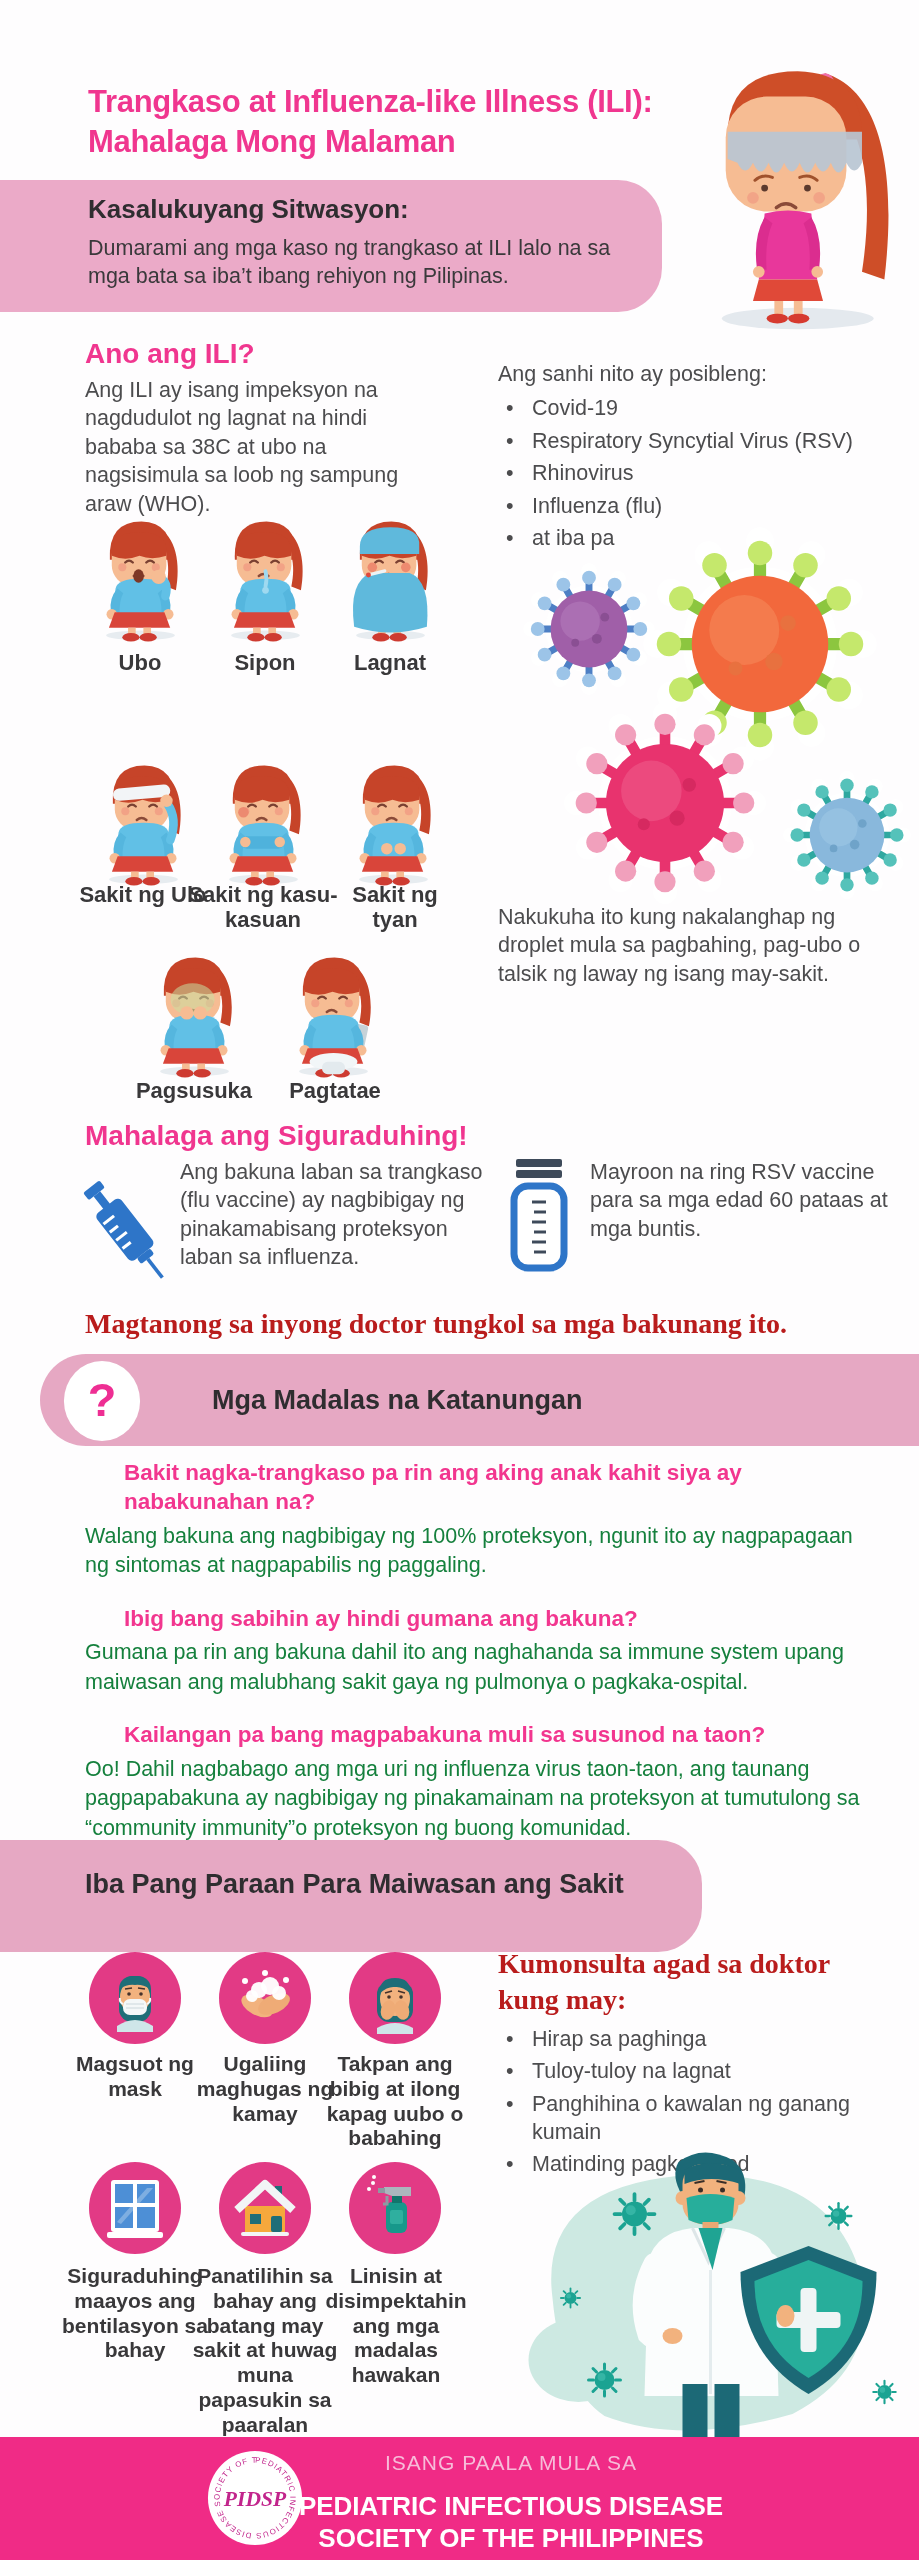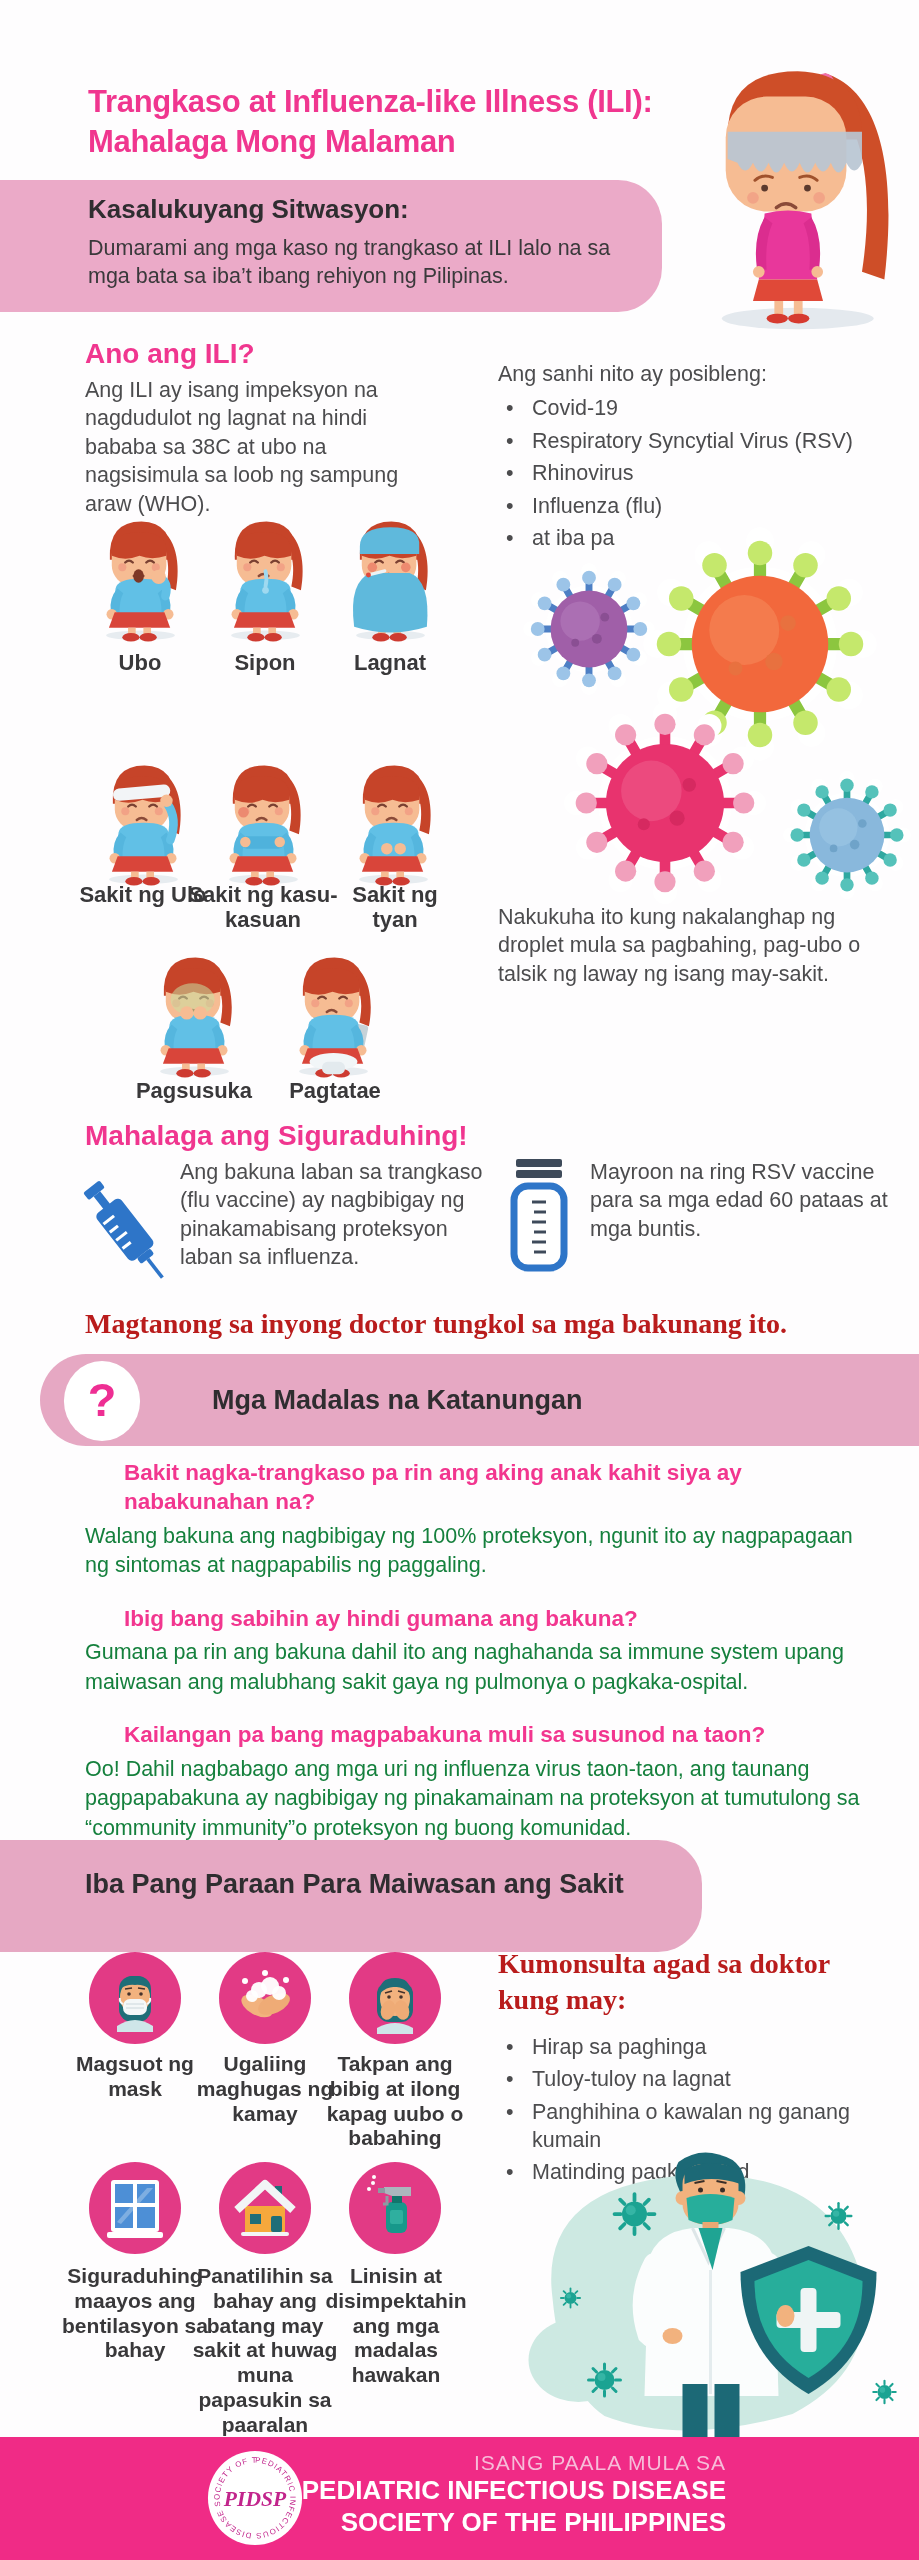--- a/index.html
+++ b/index.html
@@ -30,23 +30,23 @@
   .faq-list{left:85px;top:1458px;width:782px;}
   .faq-q{font-size:22.5px;font-weight:700;color:#F2368F;line-height:1.3;margin-bottom:5px;margin-left:39px;}
   .faq-a{font-size:21.5px;line-height:1.38;color:#15803d;margin-bottom:23px;}
 
   
   .pcircle{position:absolute;width:92px;height:92px;border-radius:50%;background:#E23A85;}
   .tip-label{position:absolute;font-size:21px;font-weight:700;color:#39383A;text-align:center;line-height:1.18;}
 
   
   .footer{left:0;top:2437px;width:919px;height:123px;background:#F02B86;}
-  .foot-text{position:absolute;left:296px;top:14px;width:430px;text-align:right;}
+  .foot-text{position:absolute;left:296px;top:14px;width:430px;text-align:center;}
   .foot-tag{font-size:21px;color:#F7BCD9;letter-spacing:1px;}
-  .foot-org{font-size:26px;font-weight:800;color:#ffffff;line-height:1.22;margin-top:0;}
+  .foot-org{font-size:26px;font-weight:800;color:#ffffff;line-height:1.22;margin-top:16px;}
 
   
   .vhalo{--body:#fff;--inner:#fff;--spike:#fff;--tip:#fff;--dot:#fff;}
   .kid{overflow:visible;}
   .hiddendefs{position:absolute;width:0;height:0;overflow:hidden;}
 </style>
 </head>
 <body>
 
 <svg class="hiddendefs" aria-hidden="true">
@@ -409,21 +409,21 @@
         <circle cx="20" cy="27" r="2" fill="#FFFFFF"></circle>
         <circle cx="25" cy="15" r="2" fill="#FFFFFF"></circle>
     </svg>
   </div>
   <div class="tip-label" style="left:60px;top:2264px;width:150px">Siguraduhing maayos ang bentilasyon sa bahay</div>
   <div class="tip-label" style="left:190px;top:2264px;width:150px">Panatilihin sa bahay ang batang may sakit at huwag muna papasukin sa paaralan</div>
   <div class="tip-label" style="left:320px;top:2264px;width:152px">Linisin at disimpektahin ang mga madalas hawakan</div>
 
   <div class="abs" style="left:498px;top:1946px;width:412px">
     <div class="bold-dark" style="width:345px">Kumonsulta agad sa doktor kung may:</div>
-    <div style="margin-top:14px">
+    <div style="margin-top:6px">
       <div class="bullet">Hirap sa paghinga</div>
       <div class="bullet">Tuloy-tuloy na lagnat</div>
       <div class="bullet">Panghihina o kawalan ng ganang kumain</div>
       <div class="bullet">Matinding pagkapagod</div>
     </div>
   </div>
 
   <svg class="abs" style="left:486px;top:2128px;width:433px;height:310px" viewBox="0 0 432 310">
     <path d="M66 170 Q52 62 190 48 Q338 36 372 140 Q398 238 306 286 Q196 318 118 288 Q74 258 66 170Z" fill="#CDE9E2"></path>
     <ellipse cx="92" cy="232" rx="50" ry="42" fill="#CDE9E2"></ellipse>

